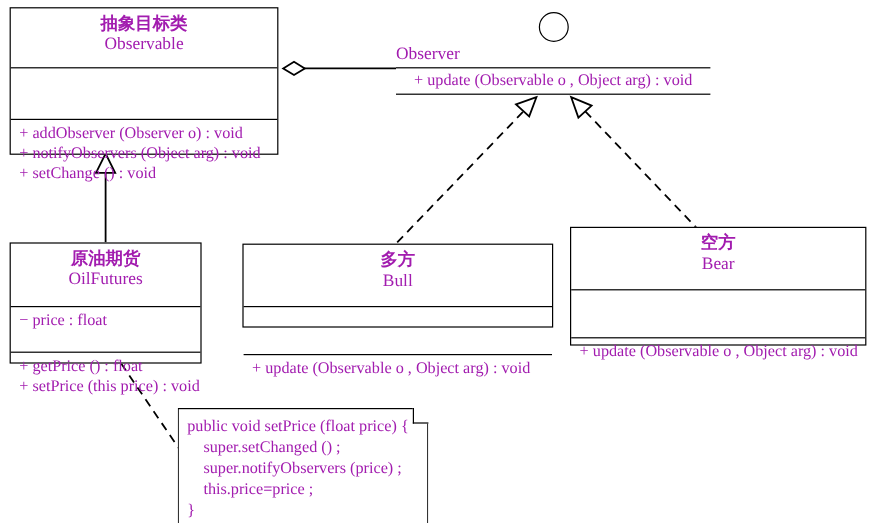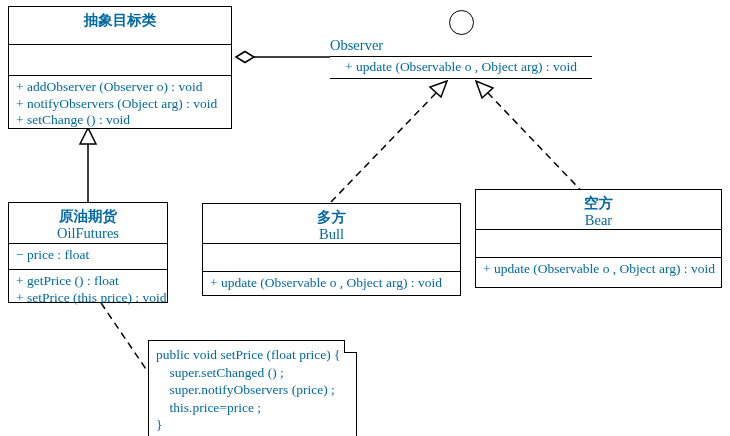--- a/index.html
+++ b/index.html
@@ -6,21 +6,21 @@
     margin: 0;
     padding: 0;
     background: #ffffff;
   }
   #canvas {
     position: relative;
     width: 730px;
     height: 436px;
     background: #ffffff;
     font-family: "Liberation Serif", "DejaVu Serif", serif;
-    color: #0369a1;
+    color: #a21caf;
     overflow: hidden;
   }
   
   .clsbox {
     position: absolute;
     border: 1.5px solid #000;
     background: #fff;
     box-sizing: border-box;
   }
   .cls-name {
@@ -38,20 +38,21 @@
     display: block;
     font-size: 14.5px;
     line-height: 17px;
   }
   .cls-sep {
     border-top: 1.5px solid #000;
   }
   .cls-compartment {
     box-sizing: border-box;
     padding: 3px 6px 3px 7px;
+    margin-top: 12px;
   }
   .member {
     font-size: 13.5px;
     line-height: 16.5px;
     white-space: nowrap;
   }
   
   .iface {
     position: absolute;
   }
@@ -148,20 +149,21 @@
     </g>
 
     <g>
       <line x1="101" y1="303" x2="150" y2="375" stroke="#000" stroke-width="1.5" stroke-dasharray="7,5"></line>
     </g>
   </svg>
 
   <div class="clsbox" style="left:8px; top:6px; width:224px; height:123px;">
     <div class="cls-name" style="height:37px;">
       <span class="cn">抽象目标类</span>
+      <span class="en">Observable</span>
     </div>
     <div class="cls-sep cls-compartment" style="height:31px;"></div>
     <div class="cls-sep cls-compartment" style="height:53px;">
       <div class="member">+ addObserver (Observer o) : void</div>
       <div class="member">+ notifyObservers (Object arg) : void</div>
       <div class="member">+ setChange () : void</div>
     </div>
   </div>
 
   <div class="iface" style="left:330px; top:6px; width:262px; height:76px;">
@@ -179,21 +181,21 @@
     </div>
     <div class="cls-sep cls-compartment" style="height:26px;">
       <div class="member">− price : float</div>
     </div>
     <div class="cls-sep cls-compartment" style="height:35px;">
       <div class="member">+ getPrice () : float</div>
       <div class="member">+ setPrice (this price) : void</div>
     </div>
   </div>
 
-  <div class="clsbox" style="left:202px; top:203px; width:259px; height:93px;">
+  <div class="clsbox" style="left:202px; top:203px; width:259px; height:70px;">
     <div class="cls-name" style="height:39px;">
       <span class="cn">多方</span>
       <span class="en">Bull</span>
     </div>
     <div class="cls-sep cls-compartment" style="height:28px;"></div>
     <div class="cls-sep cls-compartment" style="height:29px;">
       <div class="member">+ update (Observable o , Object arg) : void</div>
     </div>
   </div>
 

